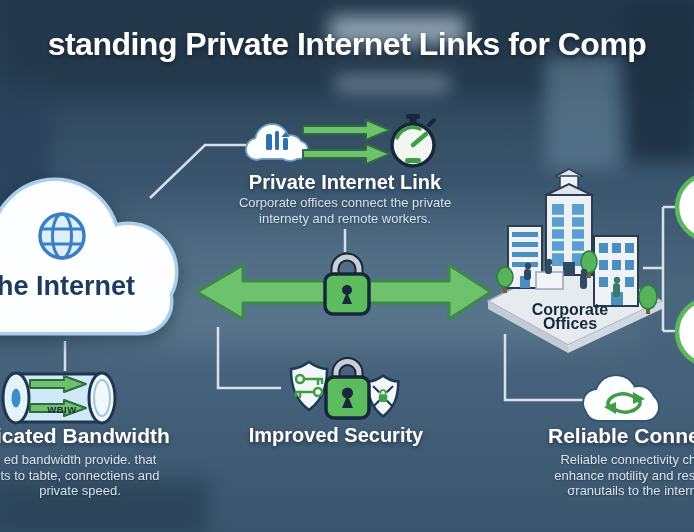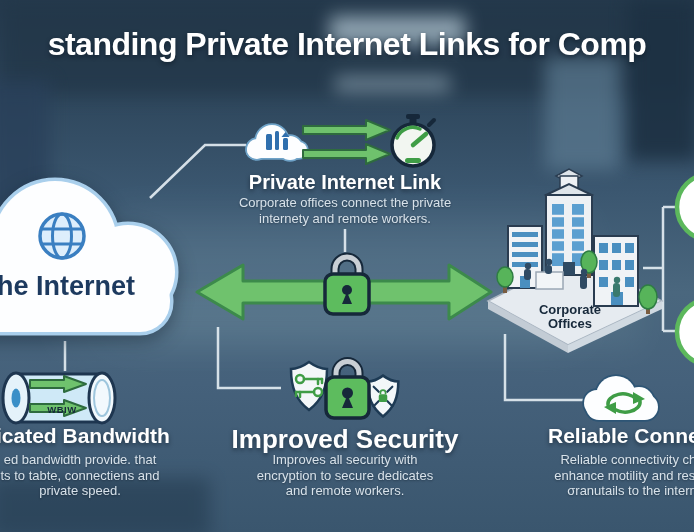--- a/index.html
+++ b/index.html
@@ -238,33 +238,30 @@
   </svg>
 
   <div class="abs heading" style="left:0;top:26px;width:694px;text-align:center;font-size:32px;letter-spacing:-0.5px;">standing Private Internet Links for Comp</div>
 
   <div class="abs heading navy-text" style="left:-3px;top:271px;font-size:27px;color:#1d3a5f;text-shadow:none;">he Internet</div>
 
   <div class="abs body-text" style="left:175px;top:195px;width:340px;font-size:13px;">Corporate offices connect the private
 internety and remote workers.</div>
   <div class="abs heading" style="left:175px;top:171px;width:340px;text-align:center;font-size:20px;">Private Internet Link</div>
 
-  <div class="abs navy-text" style="left:510px;top:303px;width:120px;text-align:center;font-size:13px;line-height:14px;white-space:pre-line;color:#16283a;">Corporate
+  <div class="abs navy-text" style="left:510px;top:303px;width:120px;text-align:center;font-size:16px;line-height:14px;white-space:pre-line;color:#16283a;">Corporate
 Offices</div>
 
   <div class="abs navy-text" style="left:36px;top:404px;width:52px;text-align:center;font-size:9.5px;letter-spacing:.5px;color:#16283a;">WBIW</div>
 
   <div class="abs heading" style="left:-4px;top:424px;font-size:21px;">icated Bandwidth</div>
   <div class="abs body-text" style="left:-70px;top:452px;width:300px;">ed bandwidth provide. that
 ts to tabte, connectiens and
 private speed.</div>
 
-  <div class="abs heading" style="left:175px;top:424px;width:340px;text-align:center;font-size:26px;">Improved Security</div>
-  <div class="abs body-text" style="left:175px;top:452px;width:340px;">Improves all security with
-encryption to secure dedicates
-and remote workers.</div>
+  <div class="abs heading" style="left:166px;top:424px;width:340px;text-align:center;font-size:20px;">Improved Security</div>
 
   <div class="abs heading" style="left:548px;top:424px;font-size:21px;">Reliable Connect</div>
   <div class="abs body-text" style="left:512px;top:452px;width:240px;">Reliable connectivity che
 enhance motility and respe
 σranutails to the intern</div>
 
 </div>
 
 </body></html>

